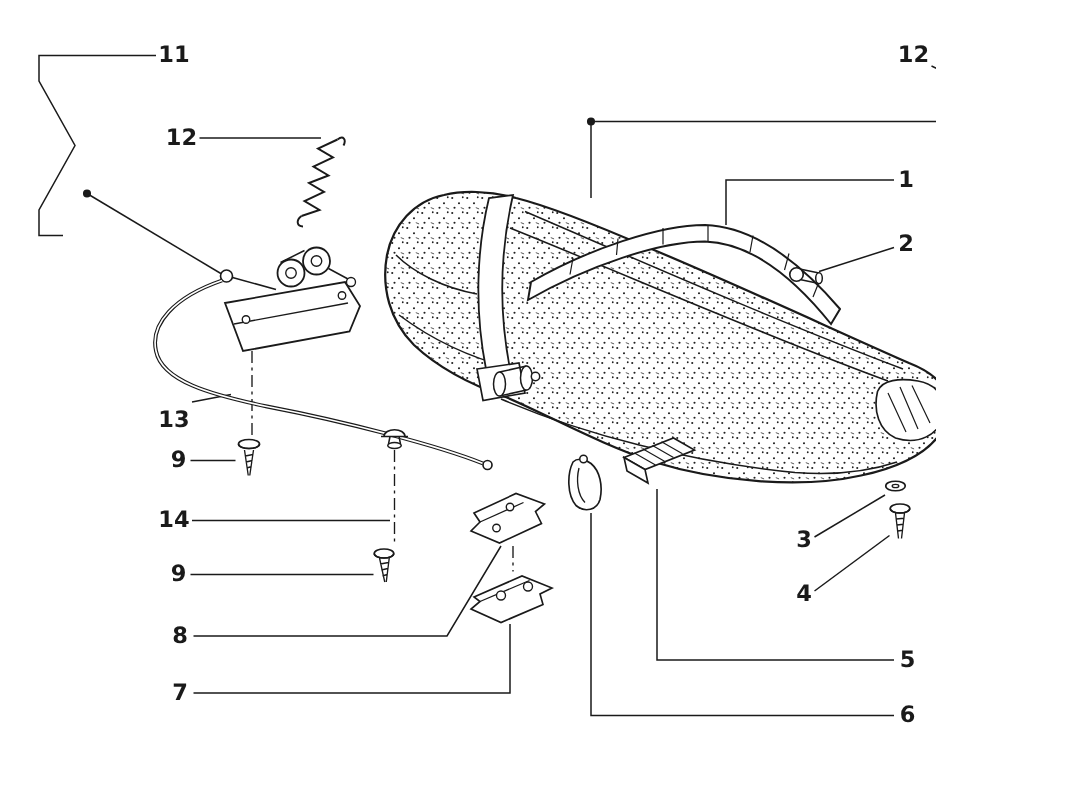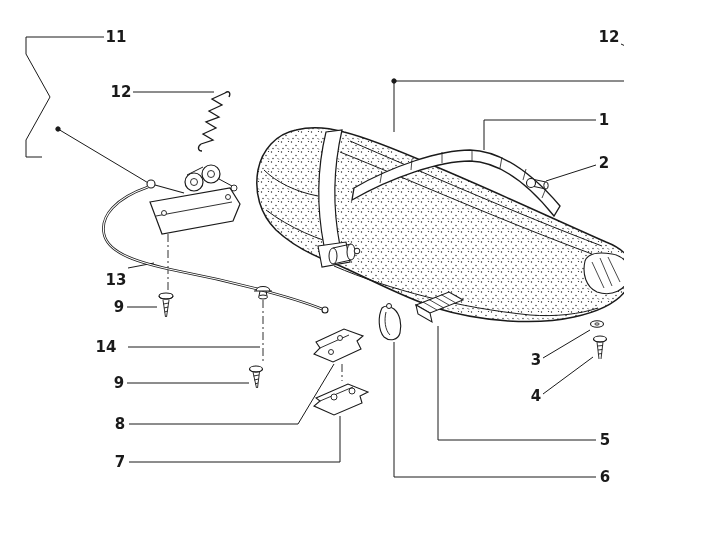--- a/index.html
+++ b/index.html
@@ -184,21 +184,21 @@
     </g>
   </svg>
 
   <div class="callout" style="left:116px;top:37px">11</div>
   <div class="callout" style="left:609px;top:37px">12</div>
   <div class="callout" style="left:121px;top:92px">12</div>
   <div class="callout" style="left:604px;top:120px">1</div>
   <div class="callout" style="left:604px;top:163px">2</div>
   <div class="callout" style="left:116px;top:280px">13</div>
   <div class="callout" style="left:119px;top:307px">9</div>
-  <div class="callout" style="left:106px;top:347px">14</div>
+  <div class="callout" style="left:116px;top:347px">14</div>
   <div class="callout" style="left:119px;top:383px">9</div>
   <div class="callout" style="left:536px;top:360px">3</div>
   <div class="callout" style="left:536px;top:396px">4</div>
   <div class="callout" style="left:120px;top:424px">8</div>
   <div class="callout" style="left:605px;top:440px">5</div>
   <div class="callout" style="left:120px;top:462px">7</div>
   <div class="callout" style="left:605px;top:477px">6</div>
 </div>
 
 </body></html>

